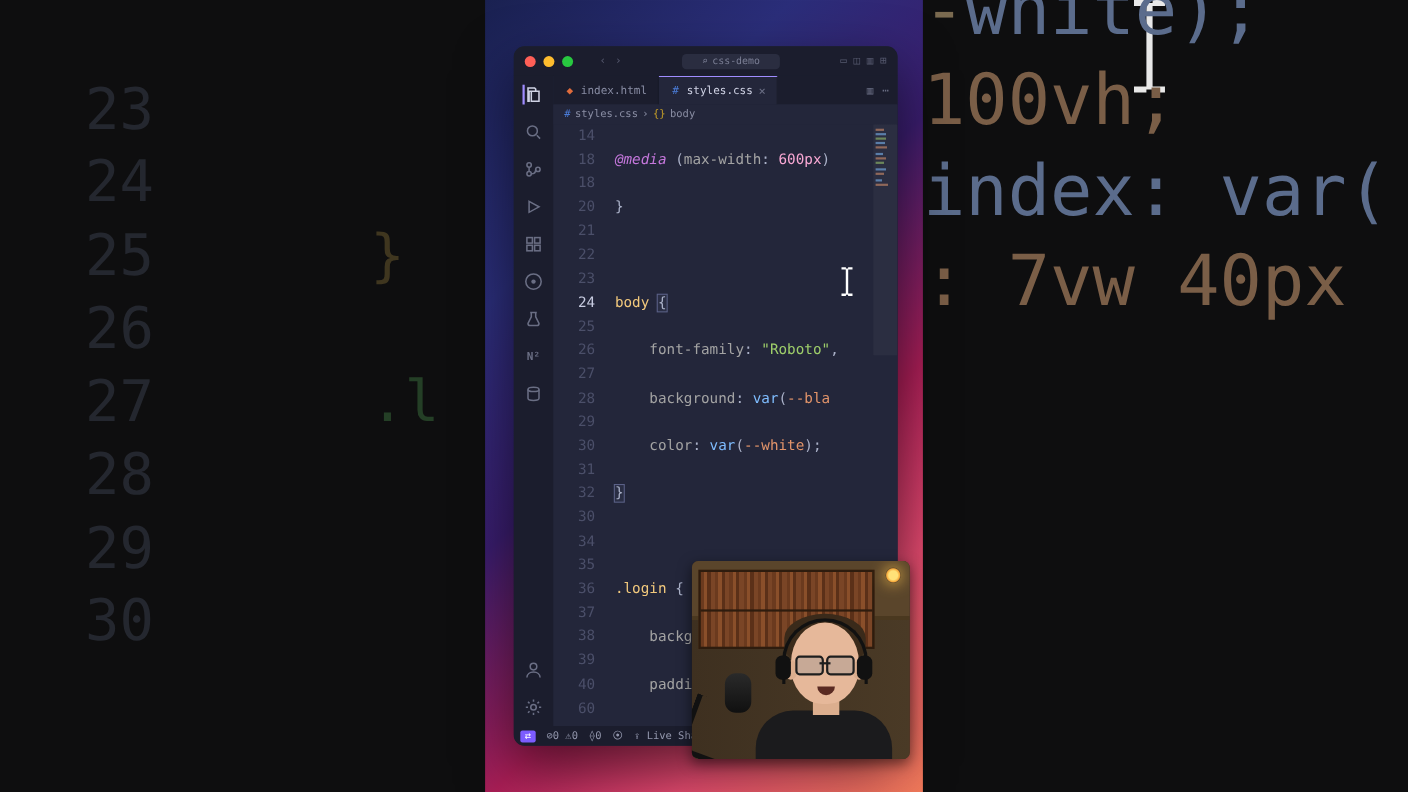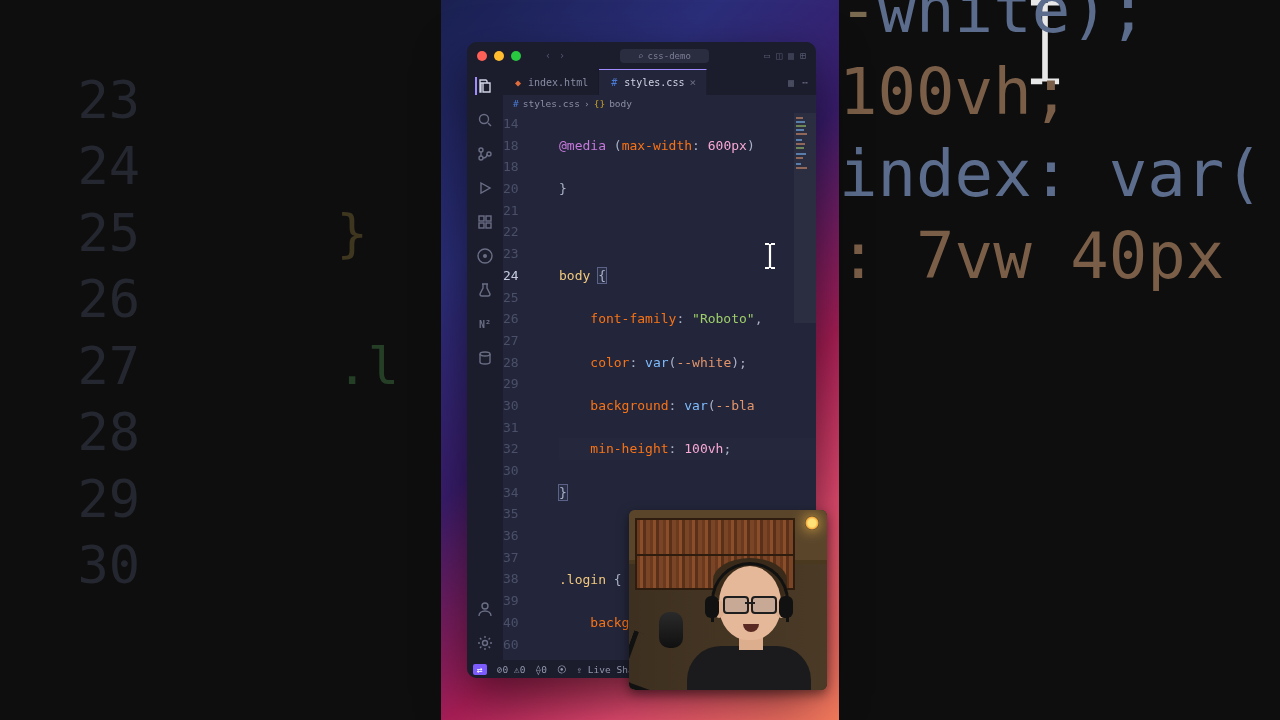--- a/index.html
+++ b/index.html
@@ -96,38 +96,38 @@
   
   .code-area {
     position: relative; flex:1;
     font-family: Menlo, Consolas, monospace;
     font-size: 13px; line-height: 21.7px;
     color:#c7cbe0;
     overflow:hidden;
   }
   .gutter {
     position:absolute; left:0; top:0;
-    width:48px; text-align:left;
+    width:48px; text-align:right;
     color:#4b4f69; padding-right:10px;
     user-select:none;
   }
   .gutter div{height:21.7px;}
   .gutter .hl{color:#c7cbe0;}
   .code {
     position:absolute; left:56px; right:0; top:0;
     white-space:pre;
   }
   .code div{height:21.7px;}
   .bracket-hl{ background:#3a3f5a55; outline:1px solid #5b6187;}
   .cursor-line{ background:#2b2e4350; }
   
   
   .sel{color:#f2c97d;}  
-  .at{color:#c678dd;}
-  .prop{color:#f97316;text-align:right;}
+  .at{color:#c678dd;font-style:italic;}
+  .prop{color:#a3a3a3;text-align:right;}
   .val{color:#e2946a;}
   .str{color:#9ece6a;}
   .fn{color:#7fbdff;}
   .punc{color:#abb2c9;}
   .num{color:#f9a8d4;}
   .kw{color:#c678dd;}
   
   .minimap {
     position:absolute; right:0; top:0; width:22px; height:100%;
     background: linear-gradient(#23263a,#23263a);
@@ -410,23 +410,22 @@
             <div>40</div>
             <div>60</div>
           </div>
 
           <div class="code">
 <div><span class="at">@media</span> <span class="punc">(</span><span class="prop">max-width</span><span class="punc">: </span><span class="num">600px</span><span class="punc">)</span></div>
 <div><span class="punc">}</span></div>
 <div></div>
 <div><span class="sel">body</span> <span class="punc bracket-hl">{</span></div>
 <div>    <span class="prop">font-family</span><span class="punc">: </span><span class="str">"Roboto"</span><span class="punc">,</span></div>
+<div>    <span class="prop">background</span><span class="punc">: </span><span class="fn">var</span><span class="punc">(</span><span class="val">--bla</span></div>
 <div>    <span class="prop">color</span><span class="punc">: </span><span class="fn">var</span><span class="punc">(</span><span class="val">--white</span><span class="punc">)</span><span class="punc">;</span></div>
-<div>    <span class="prop">background</span><span class="punc">: </span><span class="fn">var</span><span class="punc">(</span><span class="val">--bla</span></div>
-<div class="cursor-line">    <span class="prop">min-height</span><span class="punc">: </span><span class="num">100vh</span><span class="punc">;</span></div>
 <div><span class="punc bracket-hl">}</span></div>
 <div></div>
 <div><span class="sel">.login</span> <span class="punc">{</span></div>
 <div>    <span class="prop">background-color</span><span class="punc">: </span><span class="fn">var</span><span class="punc">(</span></div>
 <div>    <span class="prop">padding</span><span class="punc">: </span><span class="num">40px 7vw 40px</span></div>
 
 
 
 
 

